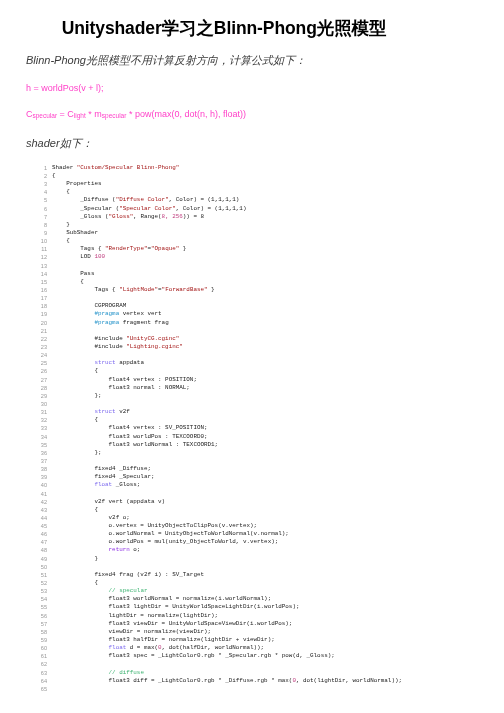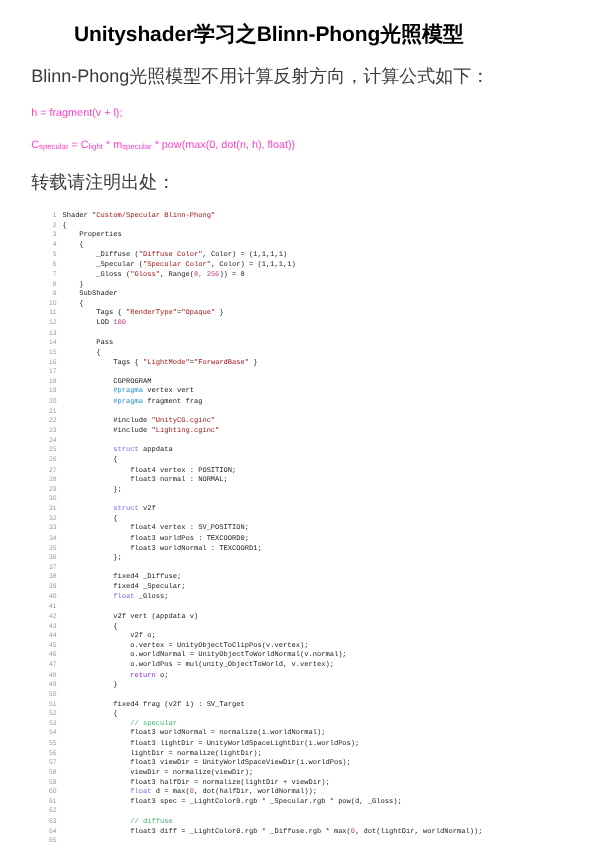--- a/index.html
+++ b/index.html
@@ -22,24 +22,25 @@
   .page-title {
     text-align: center;
     font-size: 17.5px;
     font-weight: bold;
     color: #000000;
     margin: 18px 0 0 0;
     letter-spacing: -0.1px;
     line-height: 1.2;
   }
   .para {
-    font-size: 15px;
+    font-size: 11px;
     color: #3a3a3a;
     margin: 14px 0 0 0;
     line-height: 1.45;
+    font-style: italic;
   }
   .formula {
     font-size: 9px;
     color: #ff3fc8;
     margin: 13px 0 0 0;
     line-height: 1.5;
   }
   .formula sub {
     font-size: 6.5px;
     vertical-align: -0.18em;
@@ -85,22 +86,22 @@
 </style>
 </head>
 <body>
 
 <div class="page">
 
   <h1 class="page-title">Unityshader学习之Blinn-Phong光照模型</h1>
 
   <p class="para">Blinn-Phong光照模型不用计算反射方向，计算公式如下：</p>
 
-  <p class="formula">h = fragment(v + l);</p>
+  <p class="formula">h = worldPos(v + l);</p>
 
   <p class="formula"><span>C</span><sub>specular</sub><span> = C</span><sub>light</sub><span> * m</span><sub>specular</sub><span> * pow(max(0, dot(n, h), float))</span></p>
 
 
-  <p class="para">转载请注明出处：</p>
+  <p class="para">shader如下：</p>
 
   <div class="codeblock" id="codeblock"><div class="cline"><span class="lno">1</span><span class="ctext"><span class="t-plain">Shader </span><span class="t-str">"Custom/Specular Blinn-Phong"</span></span></div><div class="cline"><span class="lno">2</span><span class="ctext"><span class="t-plain">{</span></span></div><div class="cline"><span class="lno">3</span><span class="ctext"><span class="t-plain">    Properties</span></span></div><div class="cline"><span class="lno">4</span><span class="ctext"><span class="t-plain">    {</span></span></div><div class="cline"><span class="lno">5</span><span class="ctext"><span class="t-plain">        _Diffuse (</span><span class="t-str">"Diffuse Color"</span><span class="t-plain">, Color) = (1,1,1,1)</span></span></div><div class="cline"><span class="lno">6</span><span class="ctext"><span class="t-plain">        _Specular (</span><span class="t-str">"Specular Color"</span><span class="t-plain">, Color) = (1,1,1,1)</span></span></div><div class="cline"><span class="lno">7</span><span class="ctext"><span class="t-plain">        _Gloss (</span><span class="t-str">"Gloss"</span><span class="t-plain">, Range(</span><span class="t-num">8, 256</span><span class="t-plain">)) = 8</span></span></div><div class="cline"><span class="lno">8</span><span class="ctext"><span class="t-plain">    }</span></span></div><div class="cline"><span class="lno">9</span><span class="ctext"><span class="t-plain">    SubShader</span></span></div><div class="cline"><span class="lno">10</span><span class="ctext"><span class="t-plain">    {</span></span></div><div class="cline"><span class="lno">11</span><span class="ctext"><span class="t-plain">        Tags { </span><span class="t-str">"RenderType"</span><span class="t-plain">=</span><span class="t-str">"Opaque"</span><span class="t-plain"> }</span></span></div><div class="cline"><span class="lno">12</span><span class="ctext"><span class="t-plain">        LOD </span><span class="t-num">100</span></span></div><div class="cline"><span class="lno">13</span><span class="ctext"><span class="t-plain"></span></span></div><div class="cline"><span class="lno">14</span><span class="ctext"><span class="t-plain">        Pass</span></span></div><div class="cline"><span class="lno">15</span><span class="ctext"><span class="t-plain">        {</span></span></div><div class="cline"><span class="lno">16</span><span class="ctext"><span class="t-plain">            Tags { </span><span class="t-str">"LightMode"</span><span class="t-plain">=</span><span class="t-str">"ForwardBase"</span><span class="t-plain"> }</span></span></div><div class="cline"><span class="lno">17</span><span class="ctext"><span class="t-plain"></span></span></div><div class="cline"><span class="lno">18</span><span class="ctext"><span class="t-plain">            CGPROGRAM</span></span></div><div class="cline"><span class="lno">19</span><span class="ctext"><span class="t-pre">            #pragma</span><span class="t-plain"> vertex vert</span></span></div><div class="cline"><span class="lno">20</span><span class="ctext"><span class="t-pre">            #pragma</span><span class="t-plain"> fragment frag</span></span></div><div class="cline"><span class="lno">21</span><span class="ctext"><span class="t-plain"></span></span></div><div class="cline"><span class="lno">22</span><span class="ctext"><span class="t-plain">            #include </span><span class="t-str">"UnityCG.cginc"</span></span></div><div class="cline"><span class="lno">23</span><span class="ctext"><span class="t-plain">            #include </span><span class="t-str">"Lighting.cginc"</span></span></div><div class="cline"><span class="lno">24</span><span class="ctext"><span class="t-plain"></span></span></div><div class="cline"><span class="lno">25</span><span class="ctext"><span class="t-plain">            </span><span class="t-kw">struct</span><span class="t-plain"> appdata</span></span></div><div class="cline"><span class="lno">26</span><span class="ctext"><span class="t-plain">            {</span></span></div><div class="cline"><span class="lno">27</span><span class="ctext"><span class="t-plain">                float4 vertex : POSITION;</span></span></div><div class="cline"><span class="lno">28</span><span class="ctext"><span class="t-plain">                float3 normal : NORMAL;</span></span></div><div class="cline"><span class="lno">29</span><span class="ctext"><span class="t-plain">            };</span></span></div><div class="cline"><span class="lno">30</span><span class="ctext"><span class="t-plain"></span></span></div><div class="cline"><span class="lno">31</span><span class="ctext"><span class="t-plain">            </span><span class="t-kw">struct</span><span class="t-plain"> v2f</span></span></div><div class="cline"><span class="lno">32</span><span class="ctext"><span class="t-plain">            {</span></span></div><div class="cline"><span class="lno">33</span><span class="ctext"><span class="t-plain">                float4 vertex : SV_POSITION;</span></span></div><div class="cline"><span class="lno">34</span><span class="ctext"><span class="t-plain">                float3 worldPos : TEXCOORD0;</span></span></div><div class="cline"><span class="lno">35</span><span class="ctext"><span class="t-plain">                float3 worldNormal : TEXCOORD1;</span></span></div><div class="cline"><span class="lno">36</span><span class="ctext"><span class="t-plain">            };</span></span></div><div class="cline"><span class="lno">37</span><span class="ctext"><span class="t-plain"></span></span></div><div class="cline"><span class="lno">38</span><span class="ctext"><span class="t-plain">            fixed4 _Diffuse;</span></span></div><div class="cline"><span class="lno">39</span><span class="ctext"><span class="t-plain">            fixed4 _Specular;</span></span></div><div class="cline"><span class="lno">40</span><span class="ctext"><span class="t-plain">            </span><span class="t-kw">float</span><span class="t-plain"> _Gloss;</span></span></div><div class="cline"><span class="lno">41</span><span class="ctext"><span class="t-plain"></span></span></div><div class="cline"><span class="lno">42</span><span class="ctext"><span class="t-plain">            v2f vert (appdata v)</span></span></div><div class="cline"><span class="lno">43</span><span class="ctext"><span class="t-plain">            {</span></span></div><div class="cline"><span class="lno">44</span><span class="ctext"><span class="t-plain">                v2f o;</span></span></div><div class="cline"><span class="lno">45</span><span class="ctext"><span class="t-plain">                o.vertex = UnityObjectToClipPos(v.vertex);</span></span></div><div class="cline"><span class="lno">46</span><span class="ctext"><span class="t-plain">                o.worldNormal = UnityObjectToWorldNormal(v.normal);</span></span></div><div class="cline"><span class="lno">47</span><span class="ctext"><span class="t-plain">                o.worldPos = mul(unity_ObjectToWorld, v.vertex);</span></span></div><div class="cline"><span class="lno">48</span><span class="ctext"><span class="t-plain">                </span><span class="t-ret">return</span><span class="t-plain"> o;</span></span></div><div class="cline"><span class="lno">49</span><span class="ctext"><span class="t-plain">            }</span></span></div><div class="cline"><span class="lno">50</span><span class="ctext"><span class="t-plain"></span></span></div><div class="cline"><span class="lno">51</span><span class="ctext"><span class="t-plain">            fixed4 frag (v2f i) : SV_Target</span></span></div><div class="cline"><span class="lno">52</span><span class="ctext"><span class="t-plain">            {</span></span></div><div class="cline"><span class="lno">53</span><span class="ctext"><span class="t-plain">                </span><span class="t-com">// specular</span></span></div><div class="cline"><span class="lno">54</span><span class="ctext"><span class="t-plain">                float3 worldNormal = normalize(i.worldNormal);</span></span></div><div class="cline"><span class="lno">55</span><span class="ctext"><span class="t-plain">                float3 lightDir = UnityWorldSpaceLightDir(i.worldPos);</span></span></div><div class="cline"><span class="lno">56</span><span class="ctext"><span class="t-plain">                lightDir = normalize(lightDir);</span></span></div><div class="cline"><span class="lno">57</span><span class="ctext"><span class="t-plain">                float3 viewDir = UnityWorldSpaceViewDir(i.worldPos);</span></span></div><div class="cline"><span class="lno">58</span><span class="ctext"><span class="t-plain">                viewDir = normalize(viewDir);</span></span></div><div class="cline"><span class="lno">59</span><span class="ctext"><span class="t-plain">                float3 halfDir = normalize(lightDir + viewDir);</span></span></div><div class="cline"><span class="lno">60</span><span class="ctext"><span class="t-plain">                </span><span class="t-kw">float</span><span class="t-plain"> d = max(</span><span class="t-num">0</span><span class="t-plain">, dot(halfDir, worldNormal));</span></span></div><div class="cline"><span class="lno">61</span><span class="ctext"><span class="t-plain">                float3 spec = _LightColor0.rgb * _Specular.rgb * pow(d, _Gloss);</span></span></div><div class="cline"><span class="lno">62</span><span class="ctext"><span class="t-plain"></span></span></div><div class="cline"><span class="lno">63</span><span class="ctext"><span class="t-plain">                </span><span class="t-com">// diffuse</span></span></div><div class="cline"><span class="lno">64</span><span class="ctext"><span class="t-plain">                float3 diff = _LightColor0.rgb * _Diffuse.rgb * max(</span><span class="t-num">0</span><span class="t-plain">, dot(lightDir, worldNormal));</span></span></div><div class="cline"><span class="lno">65</span><span class="ctext"><span class="t-plain"></span></span></div></div>
 
 </div>
 
 </body></html>

